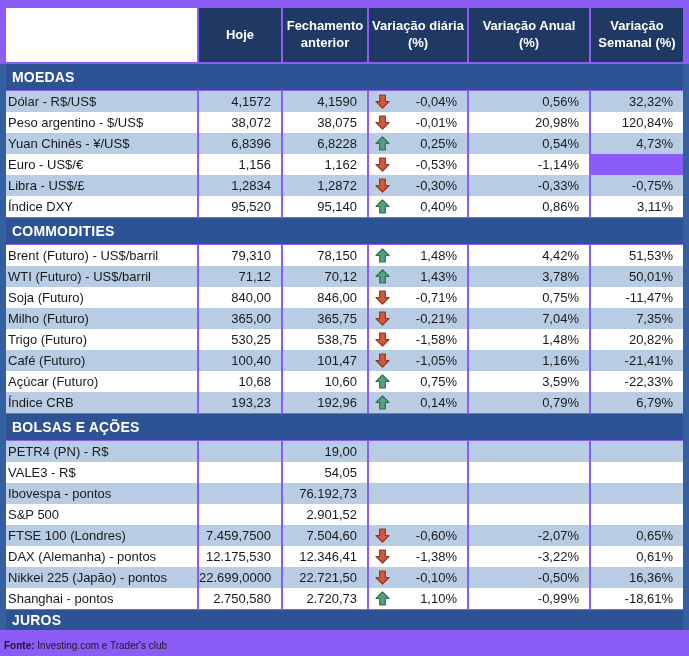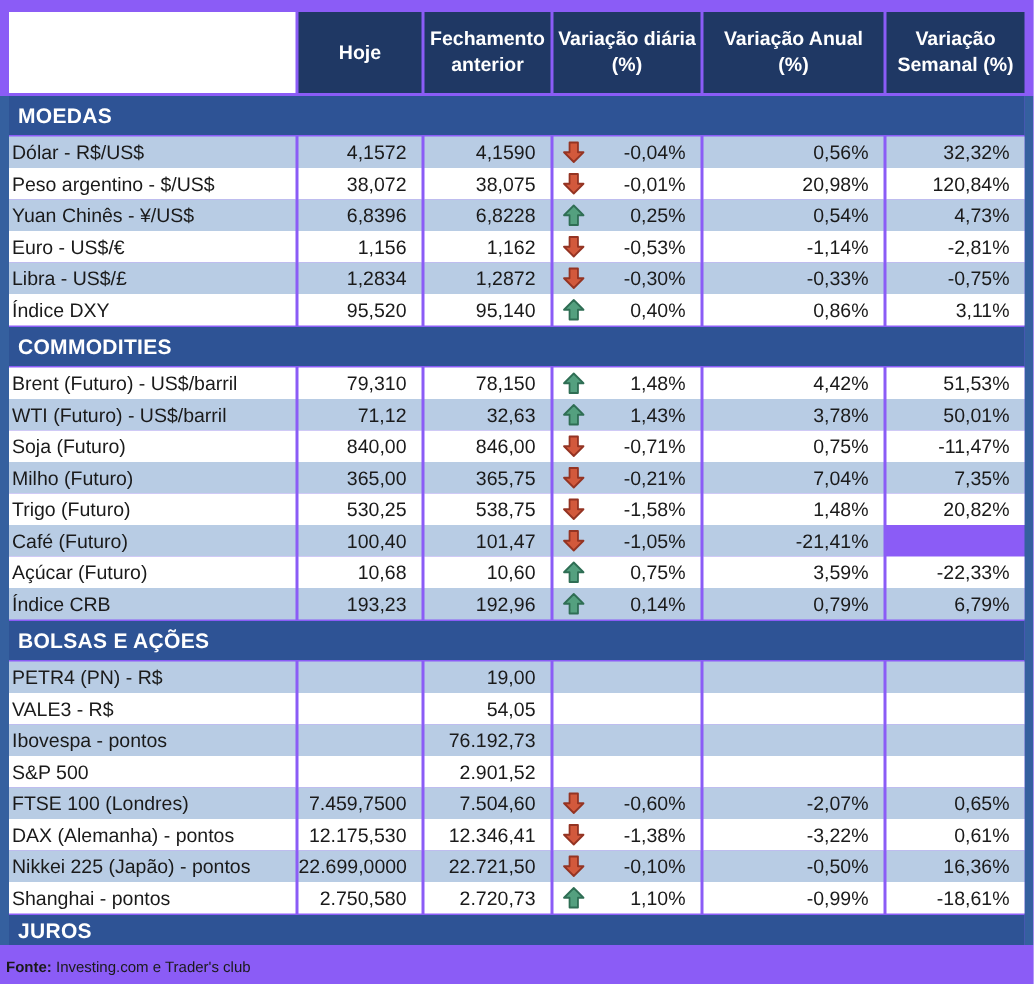--- a/index.html
+++ b/index.html
@@ -140,21 +140,20 @@
         <div class="cell c-num white">1,162</div>
         <div class="cell c-var white">
           <span class="arrow-wrap">
             <svg width="15" height="15" viewBox="0 0 15 15">
               <polygon points="7.5,14 1,7.5 4.7,7.5 4.7,1 10.3,1 10.3,7.5 14,7.5" fill="#D2593C" stroke="#943423" stroke-width="1.2" stroke-linejoin="round"></polygon>
             </svg>
           </span>
           <span class="pct">-0,53%</span>
         </div>
         <div class="cell c-num white">-1,14%</div>
-        <div class="cell c-num white">-2,81%</div>
       </div>
       <div class="grid row">
         <div class="cell c-label shaded">Libra - US$/£</div>
         <div class="cell c-num shaded">1,2834</div>
         <div class="cell c-num shaded">1,2872</div>
         <div class="cell c-var shaded">
           <span class="arrow-wrap">
             <svg width="15" height="15" viewBox="0 0 15 15">
               <polygon points="7.5,14 1,7.5 4.7,7.5 4.7,1 10.3,1 10.3,7.5 14,7.5" fill="#D2593C" stroke="#943423" stroke-width="1.2" stroke-linejoin="round"></polygon>
             </svg>
@@ -191,21 +190,21 @@
             </svg>
           </span>
           <span class="pct">1,48%</span>
         </div>
         <div class="cell c-num white">4,42%</div>
         <div class="cell c-num white">51,53%</div>
       </div>
       <div class="grid row">
         <div class="cell c-label shaded">WTI (Futuro) - US$/barril</div>
         <div class="cell c-num shaded">71,12</div>
-        <div class="cell c-num shaded">32,63</div>
+        <div class="cell c-num shaded">70,12</div>
         <div class="cell c-var shaded">
           <span class="arrow-wrap">
             <svg width="15" height="15" viewBox="0 0 15 15">
               <polygon points="7.5,1 14,7.5 10.3,7.5 10.3,14 4.7,14 4.7,7.5 1,7.5" fill="#54A07F" stroke="#2F6E54" stroke-width="1.2" stroke-linejoin="round"></polygon>
             </svg>
           </span>
           <span class="pct">1,43%</span>
         </div>
         <div class="cell c-num shaded">3,78%</div>
         <div class="cell c-num shaded">50,01%</div>
@@ -260,20 +259,21 @@
         <div class="cell c-num shaded">100,40</div>
         <div class="cell c-num shaded">101,47</div>
         <div class="cell c-var shaded">
           <span class="arrow-wrap">
             <svg width="15" height="15" viewBox="0 0 15 15">
               <polygon points="7.5,14 1,7.5 4.7,7.5 4.7,1 10.3,1 10.3,7.5 14,7.5" fill="#D2593C" stroke="#943423" stroke-width="1.2" stroke-linejoin="round"></polygon>
             </svg>
           </span>
           <span class="pct">-1,05%</span>
         </div>
+        <div class="cell c-num shaded">1,16%</div>
         <div class="cell c-num shaded">-21,41%</div>
       </div>
       <div class="grid row">
         <div class="cell c-label white">Açúcar (Futuro)</div>
         <div class="cell c-num white">10,68</div>
         <div class="cell c-num white">10,60</div>
         <div class="cell c-var white">
           <span class="arrow-wrap">
             <svg width="15" height="15" viewBox="0 0 15 15">
               <polygon points="7.5,1 14,7.5 10.3,7.5 10.3,14 4.7,14 4.7,7.5 1,7.5" fill="#54A07F" stroke="#2F6E54" stroke-width="1.2" stroke-linejoin="round"></polygon>

